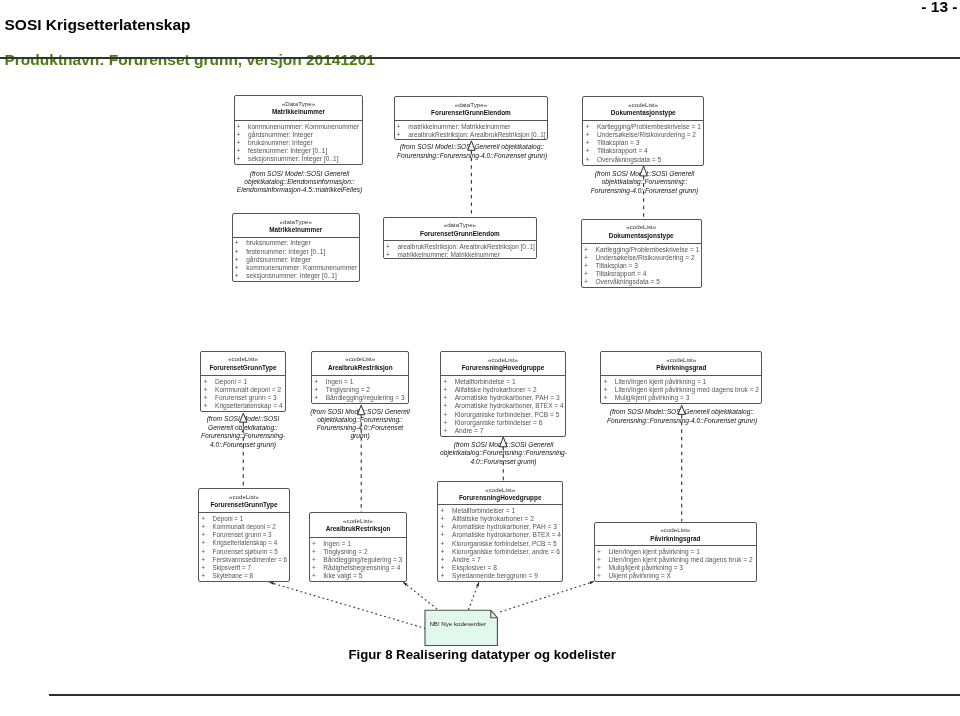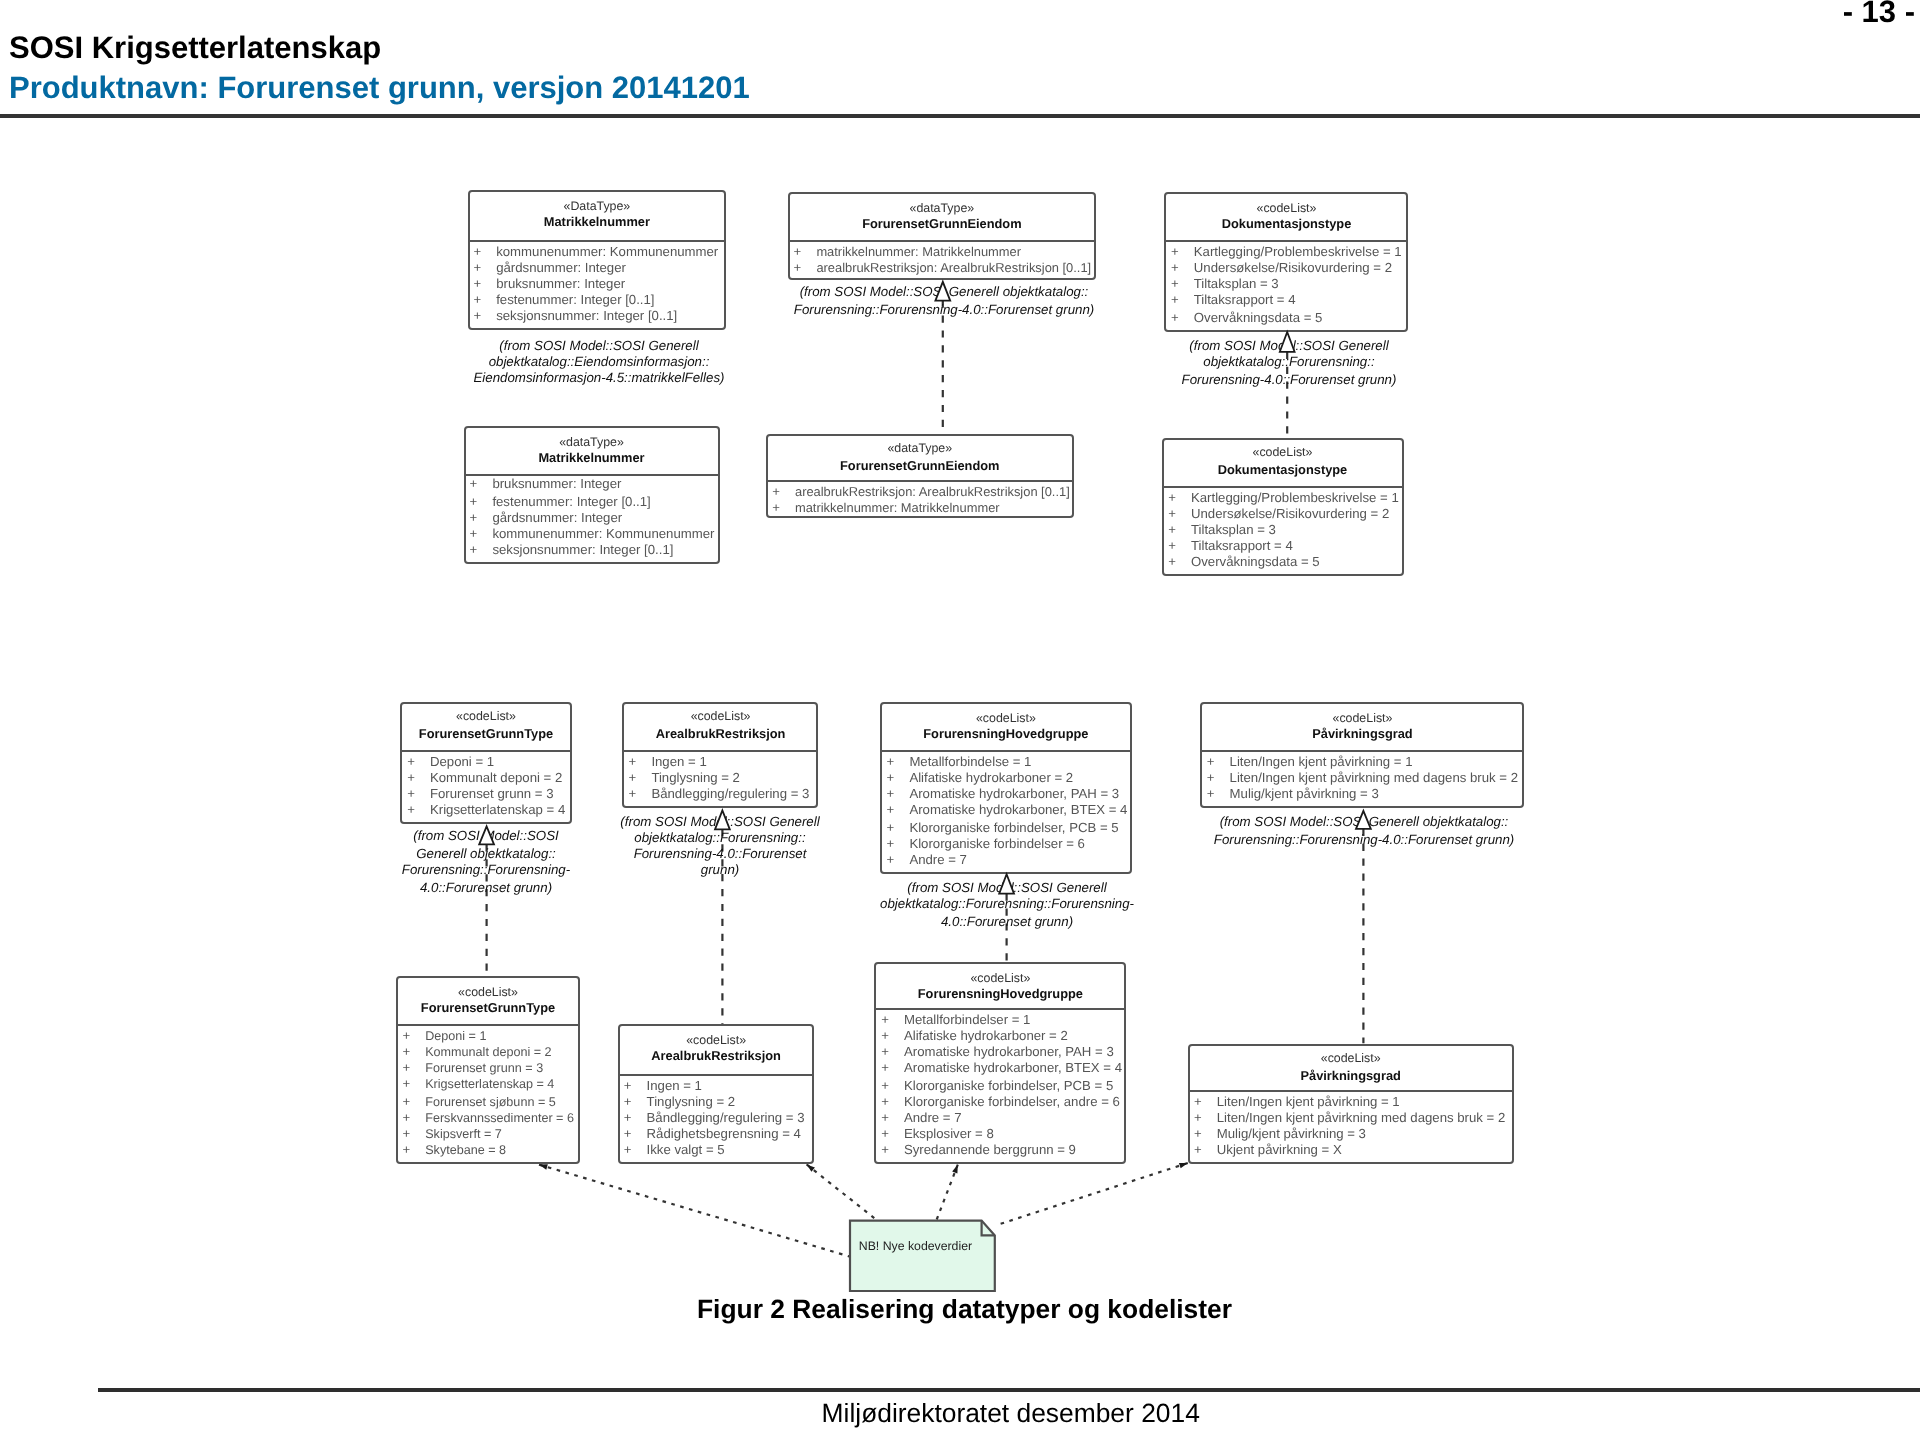--- a/index.html
+++ b/index.html
@@ -1,21 +1,21 @@
 <!DOCTYPE html>
 <html><head>
 <meta charset="utf-8">
 <title>SOSI Produktspesifikasjon</title>
 <style>
   html,body{margin:0;padding:0;}
   *{-webkit-font-smoothing:antialiased;}
   body{width:960px;height:716px;background:#fff;font-family:"Liberation Sans",sans-serif;overflow:hidden;position:relative;}
   .page{position:absolute;left:0;top:0;width:960px;height:716px;transform:translateZ(0);}
   .hdr-title{position:absolute;left:4.5px;top:15.8px;font-size:15.5px;font-weight:bold;color:#000;}
-  .hdr-sub{position:absolute;left:4.5px;top:36px;font-size:15.5px;font-weight:bold;color:#0369a1;}
+  .hdr-sub{position:absolute;left:4.5px;top:51px;font-size:15.5px;font-weight:bold;color:#4d7c0f;}
   .hdr-page{position:absolute;right:2.5px;top:-2px;font-size:15.5px;font-weight:bold;color:#000;}
   .hdr-rule{position:absolute;left:0;top:57px;width:960px;height:2px;background:#333;}
   .ftr-rule{position:absolute;left:48.8px;top:694px;width:911.2px;height:1.6px;background:#2e2e2e;}
   .ftr-text{position:absolute;left:410.8px;top:699px;font-size:13.2px;color:#000;white-space:nowrap;}
   .fig-caption{position:absolute;left:348.5px;top:647.3px;font-size:13.2px;font-weight:bold;color:#000;white-space:nowrap;}
   .uml{position:absolute;border:1px solid #555;border-radius:2px;background:#fff;box-sizing:border-box;}
   .uml .hd{position:absolute;left:0;right:0;text-align:center;}
   .uml .stereo{font-size:6.2px;color:#333;line-height:7.6px;}
   .uml .nm{font-size:6.42px;font-weight:bold;color:#111;line-height:9.2px;}
   .uml .sep{position:absolute;left:0;right:0;height:1px;background:#555;}
@@ -356,16 +356,15 @@
         <path d="M 403.3 582.2 L 405.7178653616755 585.9086287348305 L 407.45946953023866 583.7161837708591 Z" fill="#1a1a1a" stroke="none"></path>
       </g>
       <g>
         <path d="M 478.9 582.3 L 476.08641914255526 585.7181519507799 L 478.7000264845122 586.7226700750907 Z" fill="#1a1a1a" stroke="none"></path>
       </g>
       <g>
         <path d="M 593.9 581.5 L 589.4729420841173 581.4659675240291 L 590.3379341817114 584.1290087687528 Z" fill="#1a1a1a" stroke="none"></path>
       </g>
     </svg>
 
-  <div class="fig-caption">Figur 2 Realisering datatyper og kodelister</div>
+  <div class="fig-caption">Figur 8 Realisering datatyper og kodelister</div>
   <div class="ftr-rule"></div>
-  <div class="ftr-text">Miljødirektoratet desember 2014</div>
 </div>
 
 </body></html>

